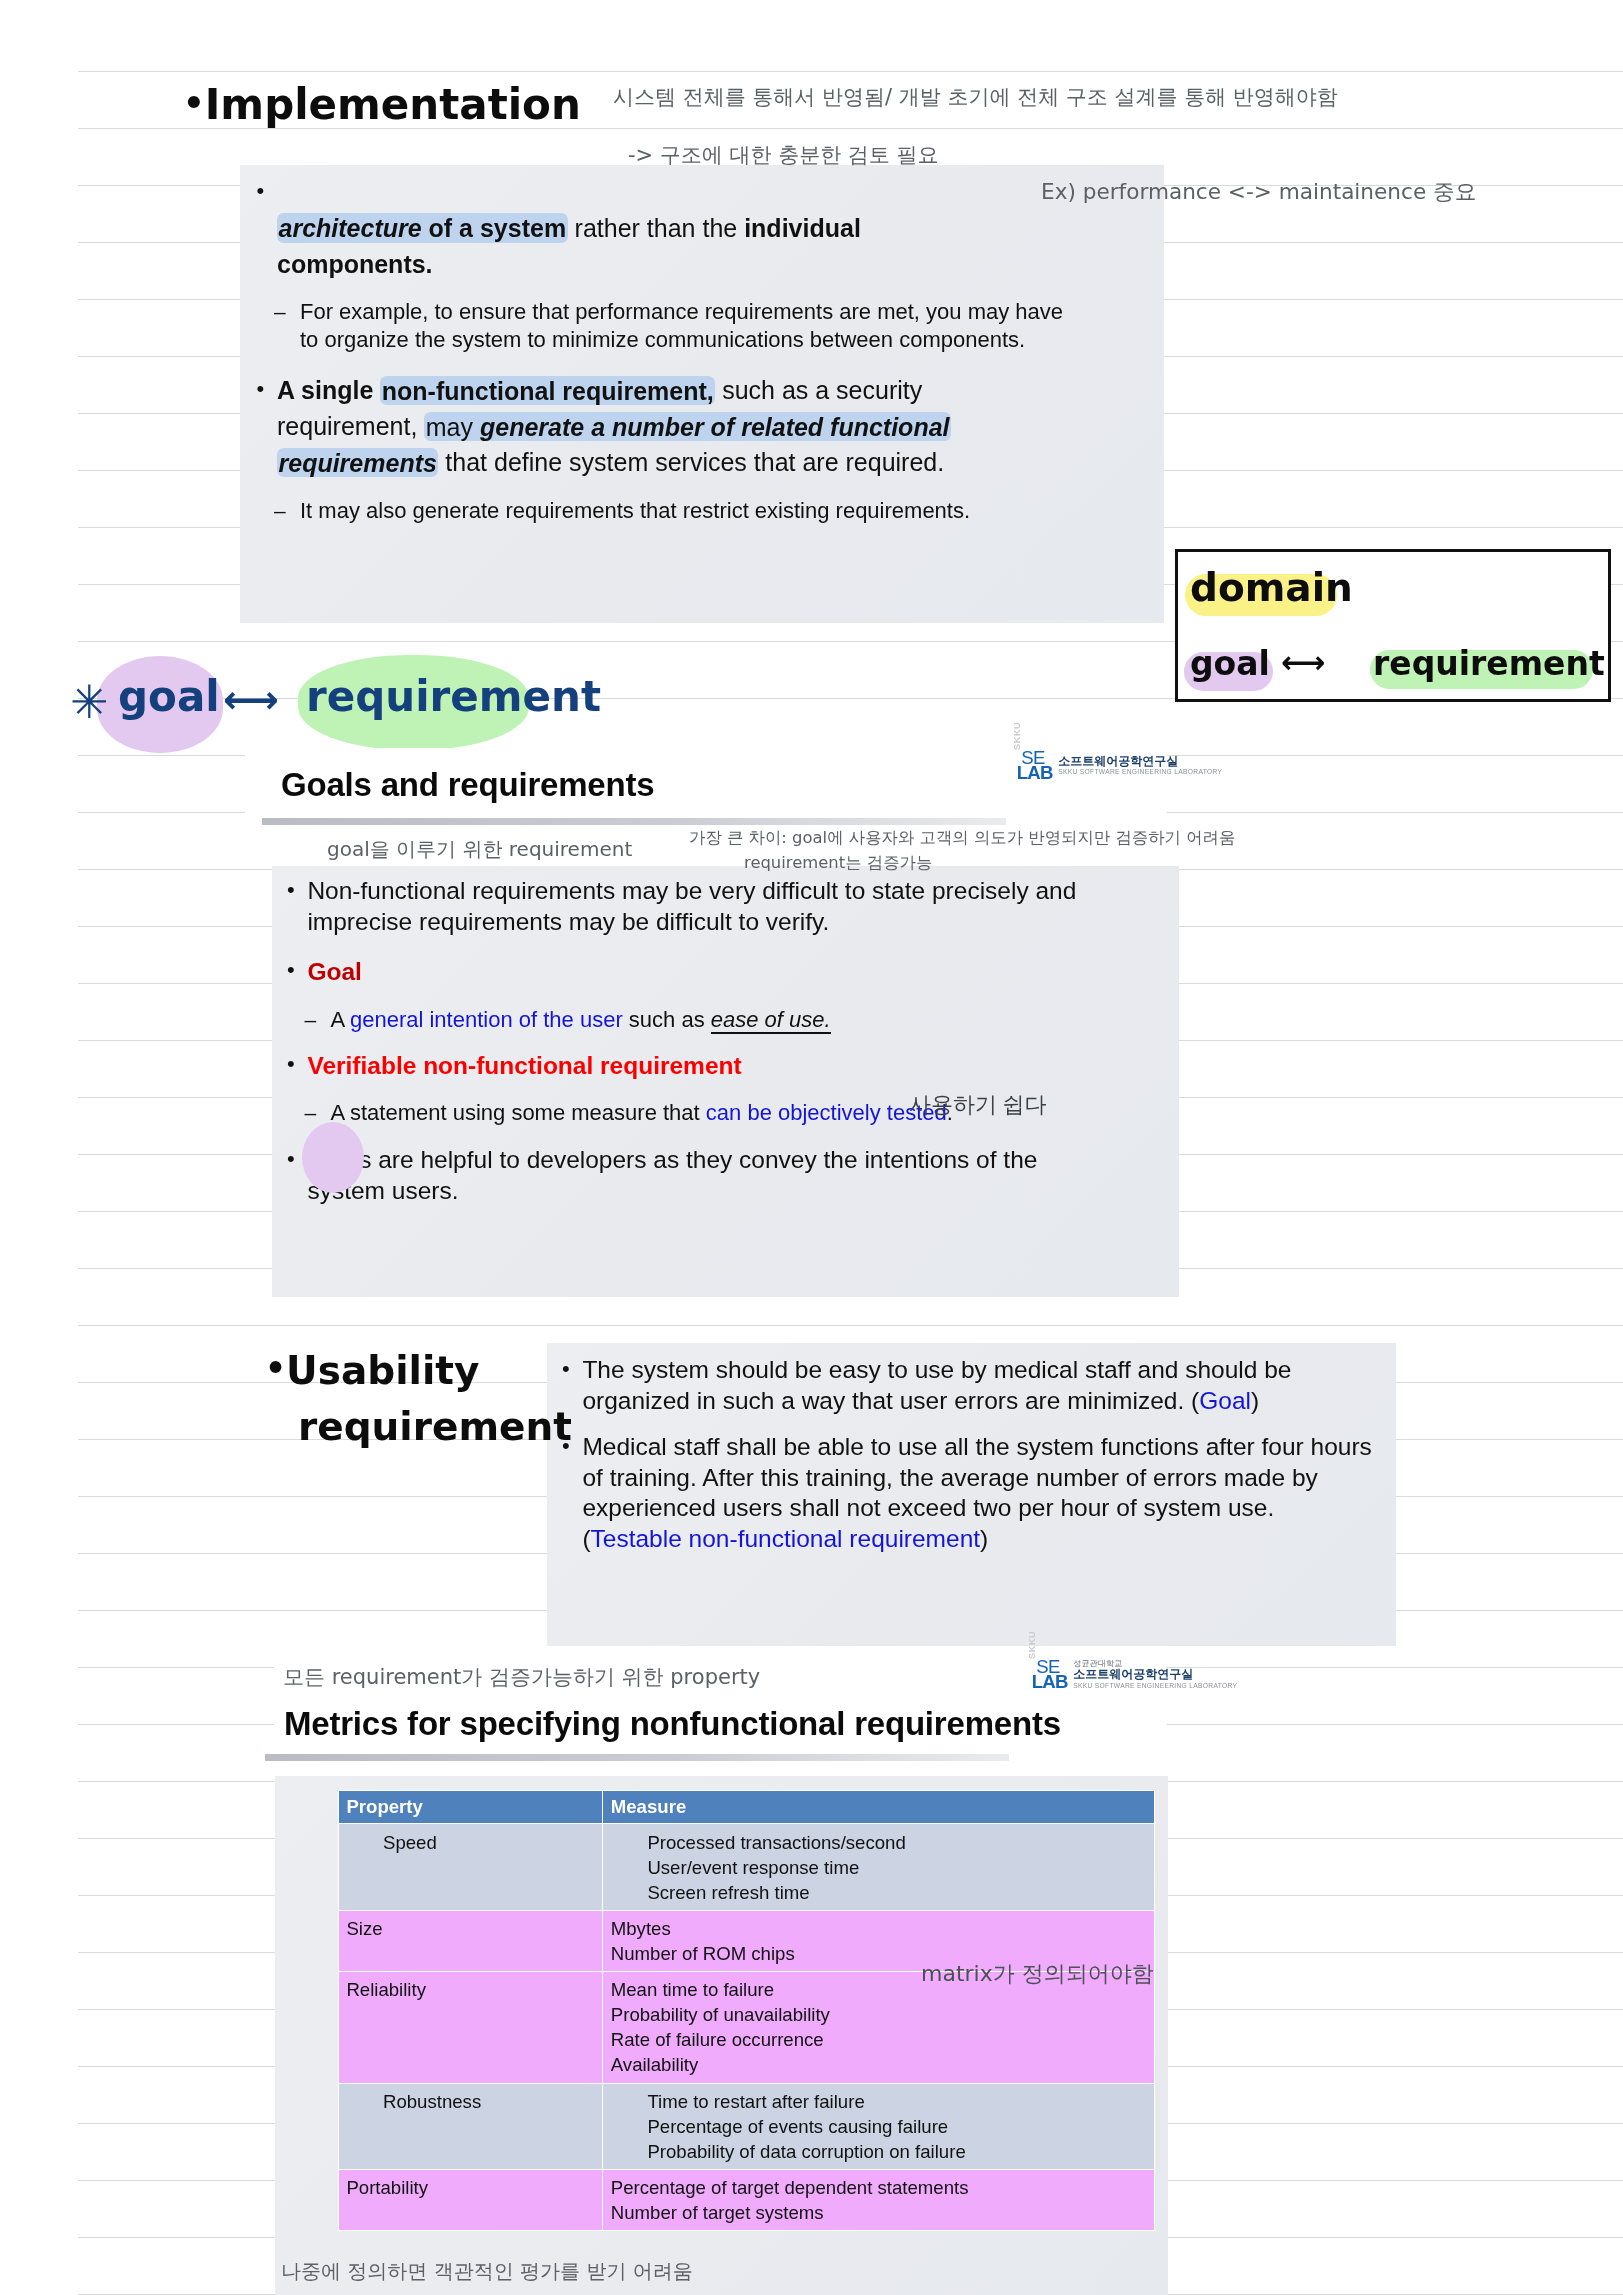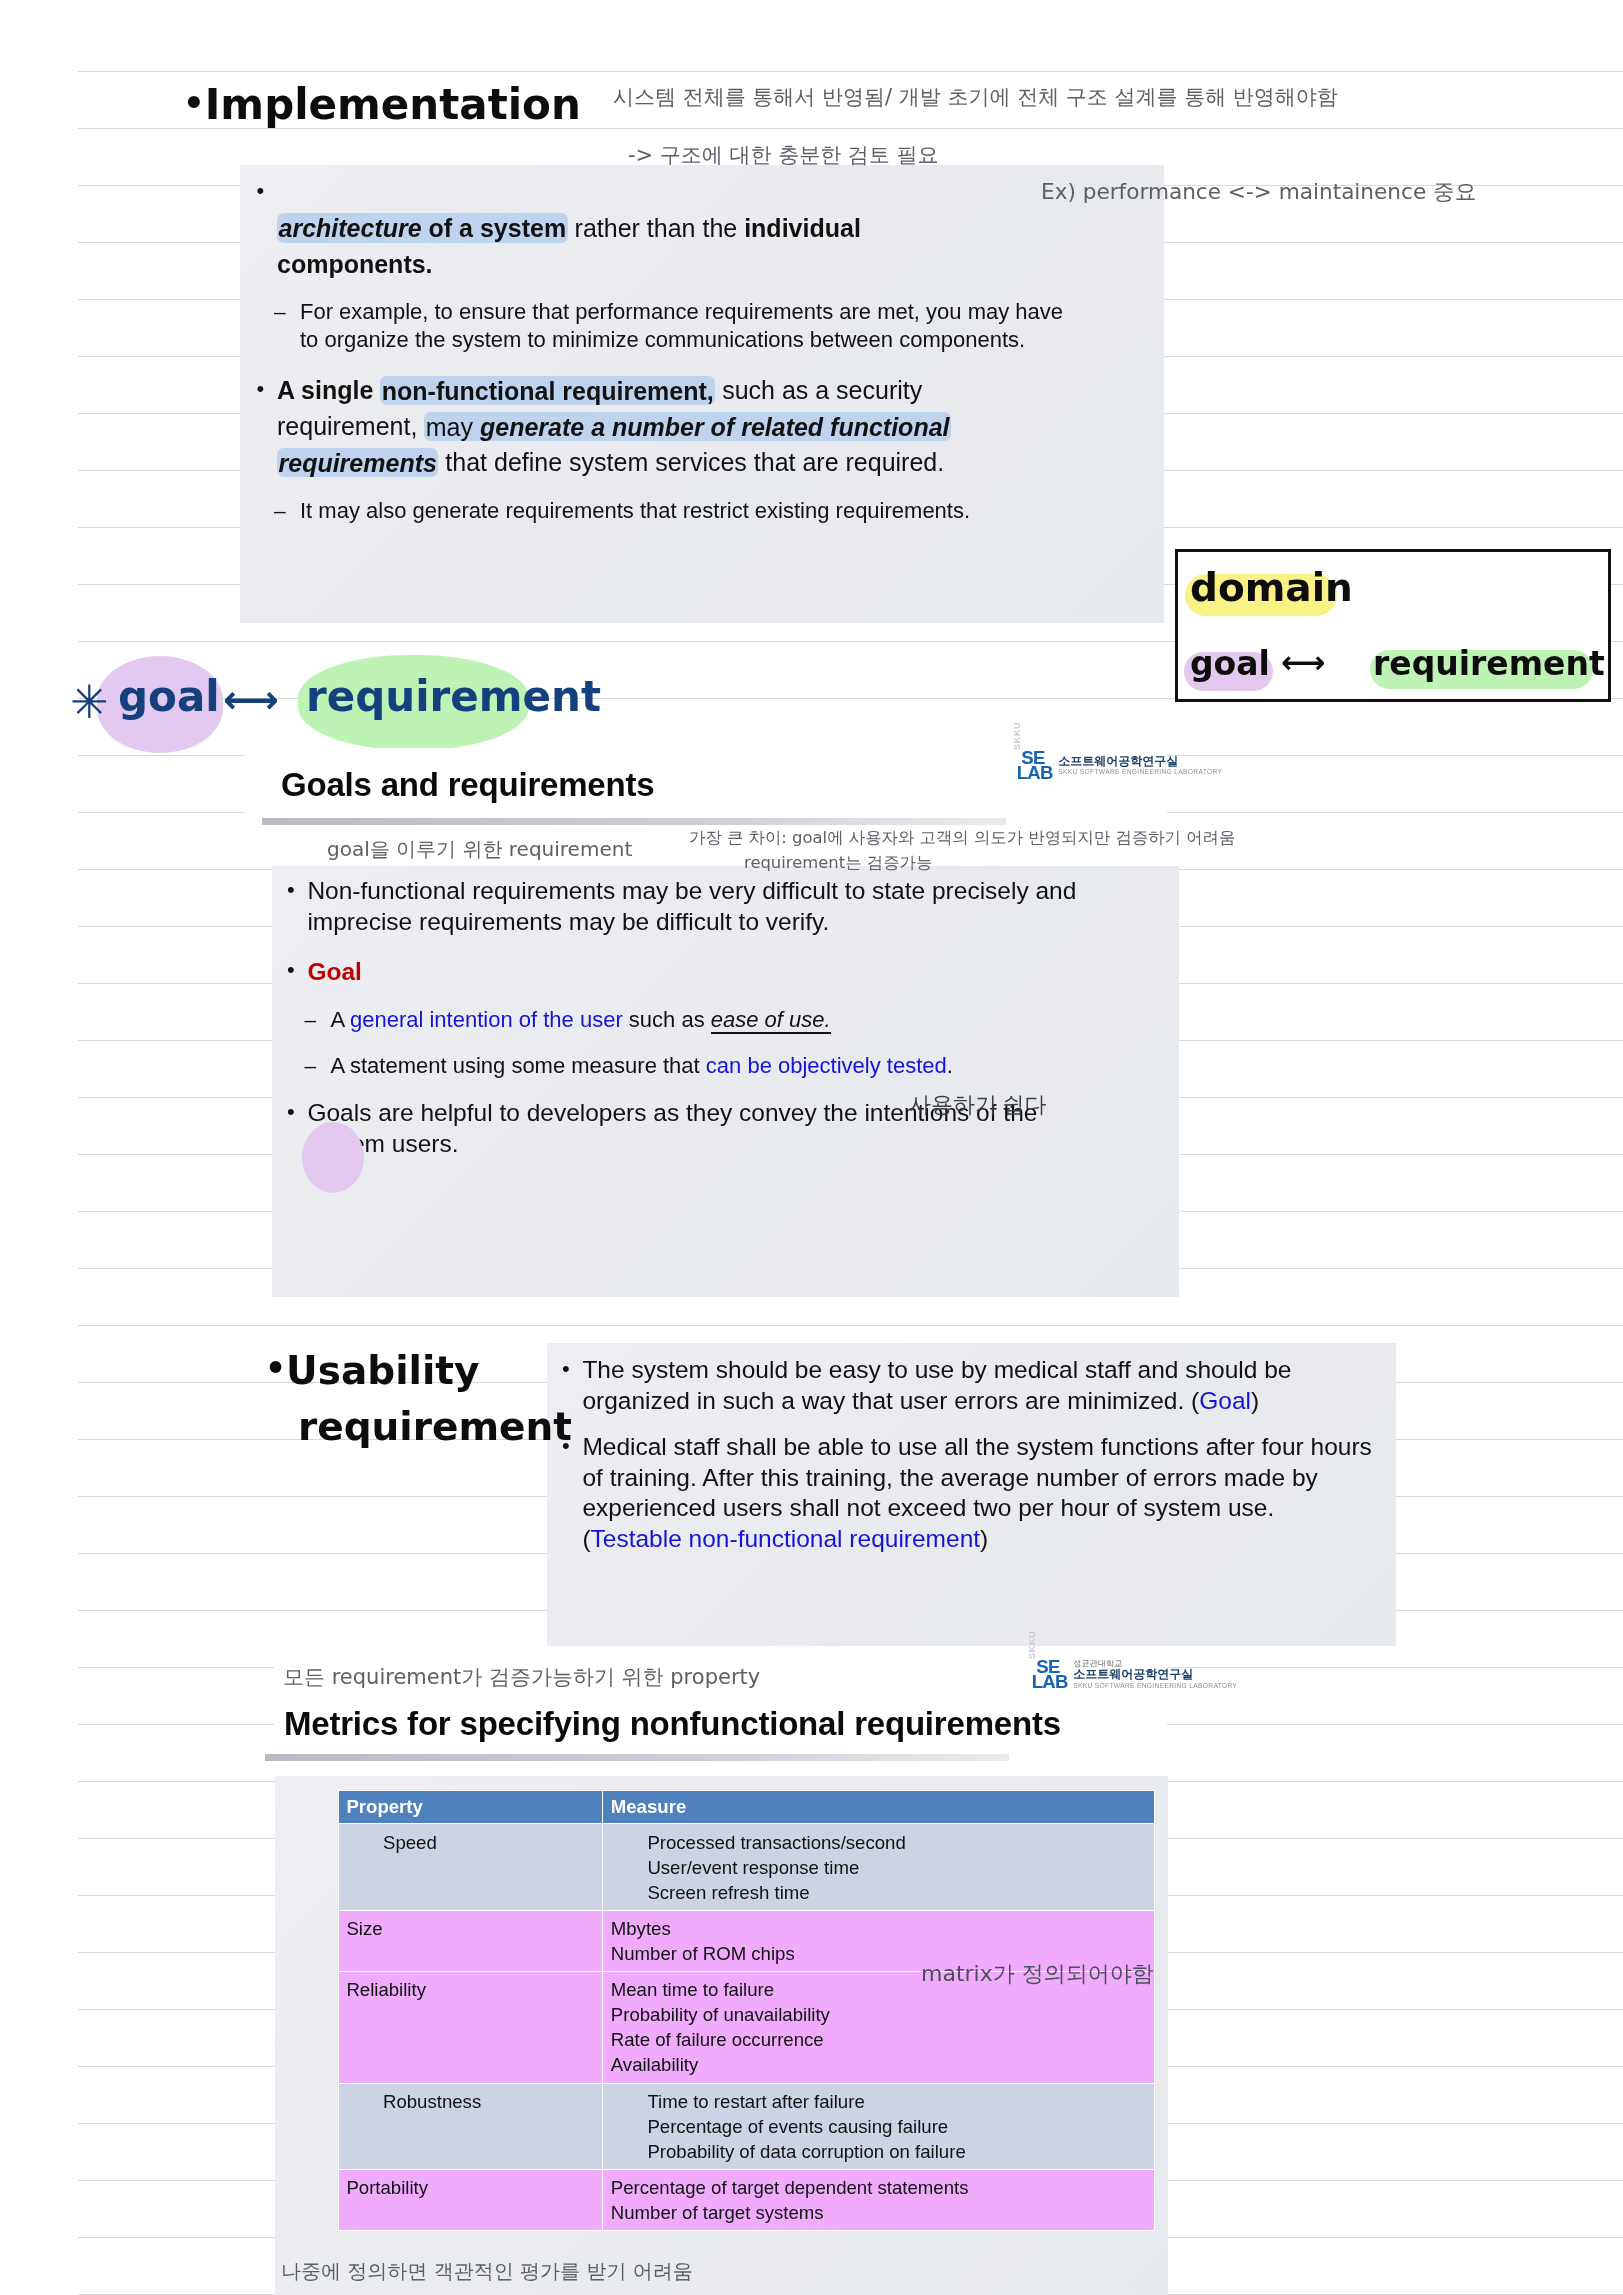--- a/index.html
+++ b/index.html
@@ -82,21 +82,21 @@
   }
 
   
   .logo{position:absolute;z-index:6;display:flex;align-items:center;gap:5.2px;}
   .logo .mark{position:relative;width:40px;height:34px;flex:none;}
   .logo .mark .skku{
     position:absolute;left:-1.5px;top:1.5px;font-size:9px;color:#c9cbcf;font-weight:bold;
     transform:rotate(-90deg);transform-origin:left top;letter-spacing:0.7px;
   }
   .logo .mark .se{
-    position:absolute;left:8.2px;top:-1.5px;font-size:18.6px;font-weight:bold;color:#1463b4;
+    position:absolute;left:8.2px;top:-1.5px;font-size:18.6px;font-weight:normal;color:#1463b4;
     font-family:"Liberation Sans",sans-serif;letter-spacing:-0.7px;
   }
   .logo .mark .lab{
     position:absolute;left:3.7px;top:14px;font-size:18.6px;font-weight:bold;color:#1463b4;
     font-family:"Liberation Sans",sans-serif;letter-spacing:-0.7px;
   }
   .logo .txt{line-height:1.12;}
   .logo .txt .l1{font-size:8.2px;color:#6b7078;font-family:"DejaVu Sans",sans-serif;}
   .logo .txt .l2{font-size:12px;color:#1b3f68;font-weight:bold;font-family:"DejaVu Sans",sans-serif;}
   .logo .txt .l3{font-size:6.7px;color:#8a8f97;letter-spacing:0.3px;}
@@ -204,20 +204,23 @@
     <div class="b1" style="width:774px;">Non-functional requirements may be very difficult to state precisely and imprecise requirements may be difficult to verify.</div>
 
     <div class="b1" style="margin-top:19.3px;">
       <span class="dred">Goal</span>
     </div>
 
     <div class="b2" style="margin-top:19.3px;">
       <span>A </span><span class="blue">general intention of the user</span><span> such as </span><span class="ital uline">ease of use.</span>
     </div>
 
+    <div class="b1" style="margin-top:16.4px;">
+      <span class="red">Verifiable non-functional requirement</span>
+    </div>
 
     <div class="b2" style="margin-top:18px;width:669px;">
       <span>A statement using some measure that </span><span class="blue">can be objectively tested</span><span>.</span>
     </div>
 
     <div class="b1" style="margin-top:18px;width:803px;">Goals are helpful to developers as they convey the intentions of the system users.</div>
   </div>
 </div>
 
 <div class="blob purple" style="left:302px;top:1122px;width:62px;height:71px;border-radius:50%;z-index:5;"></div>

